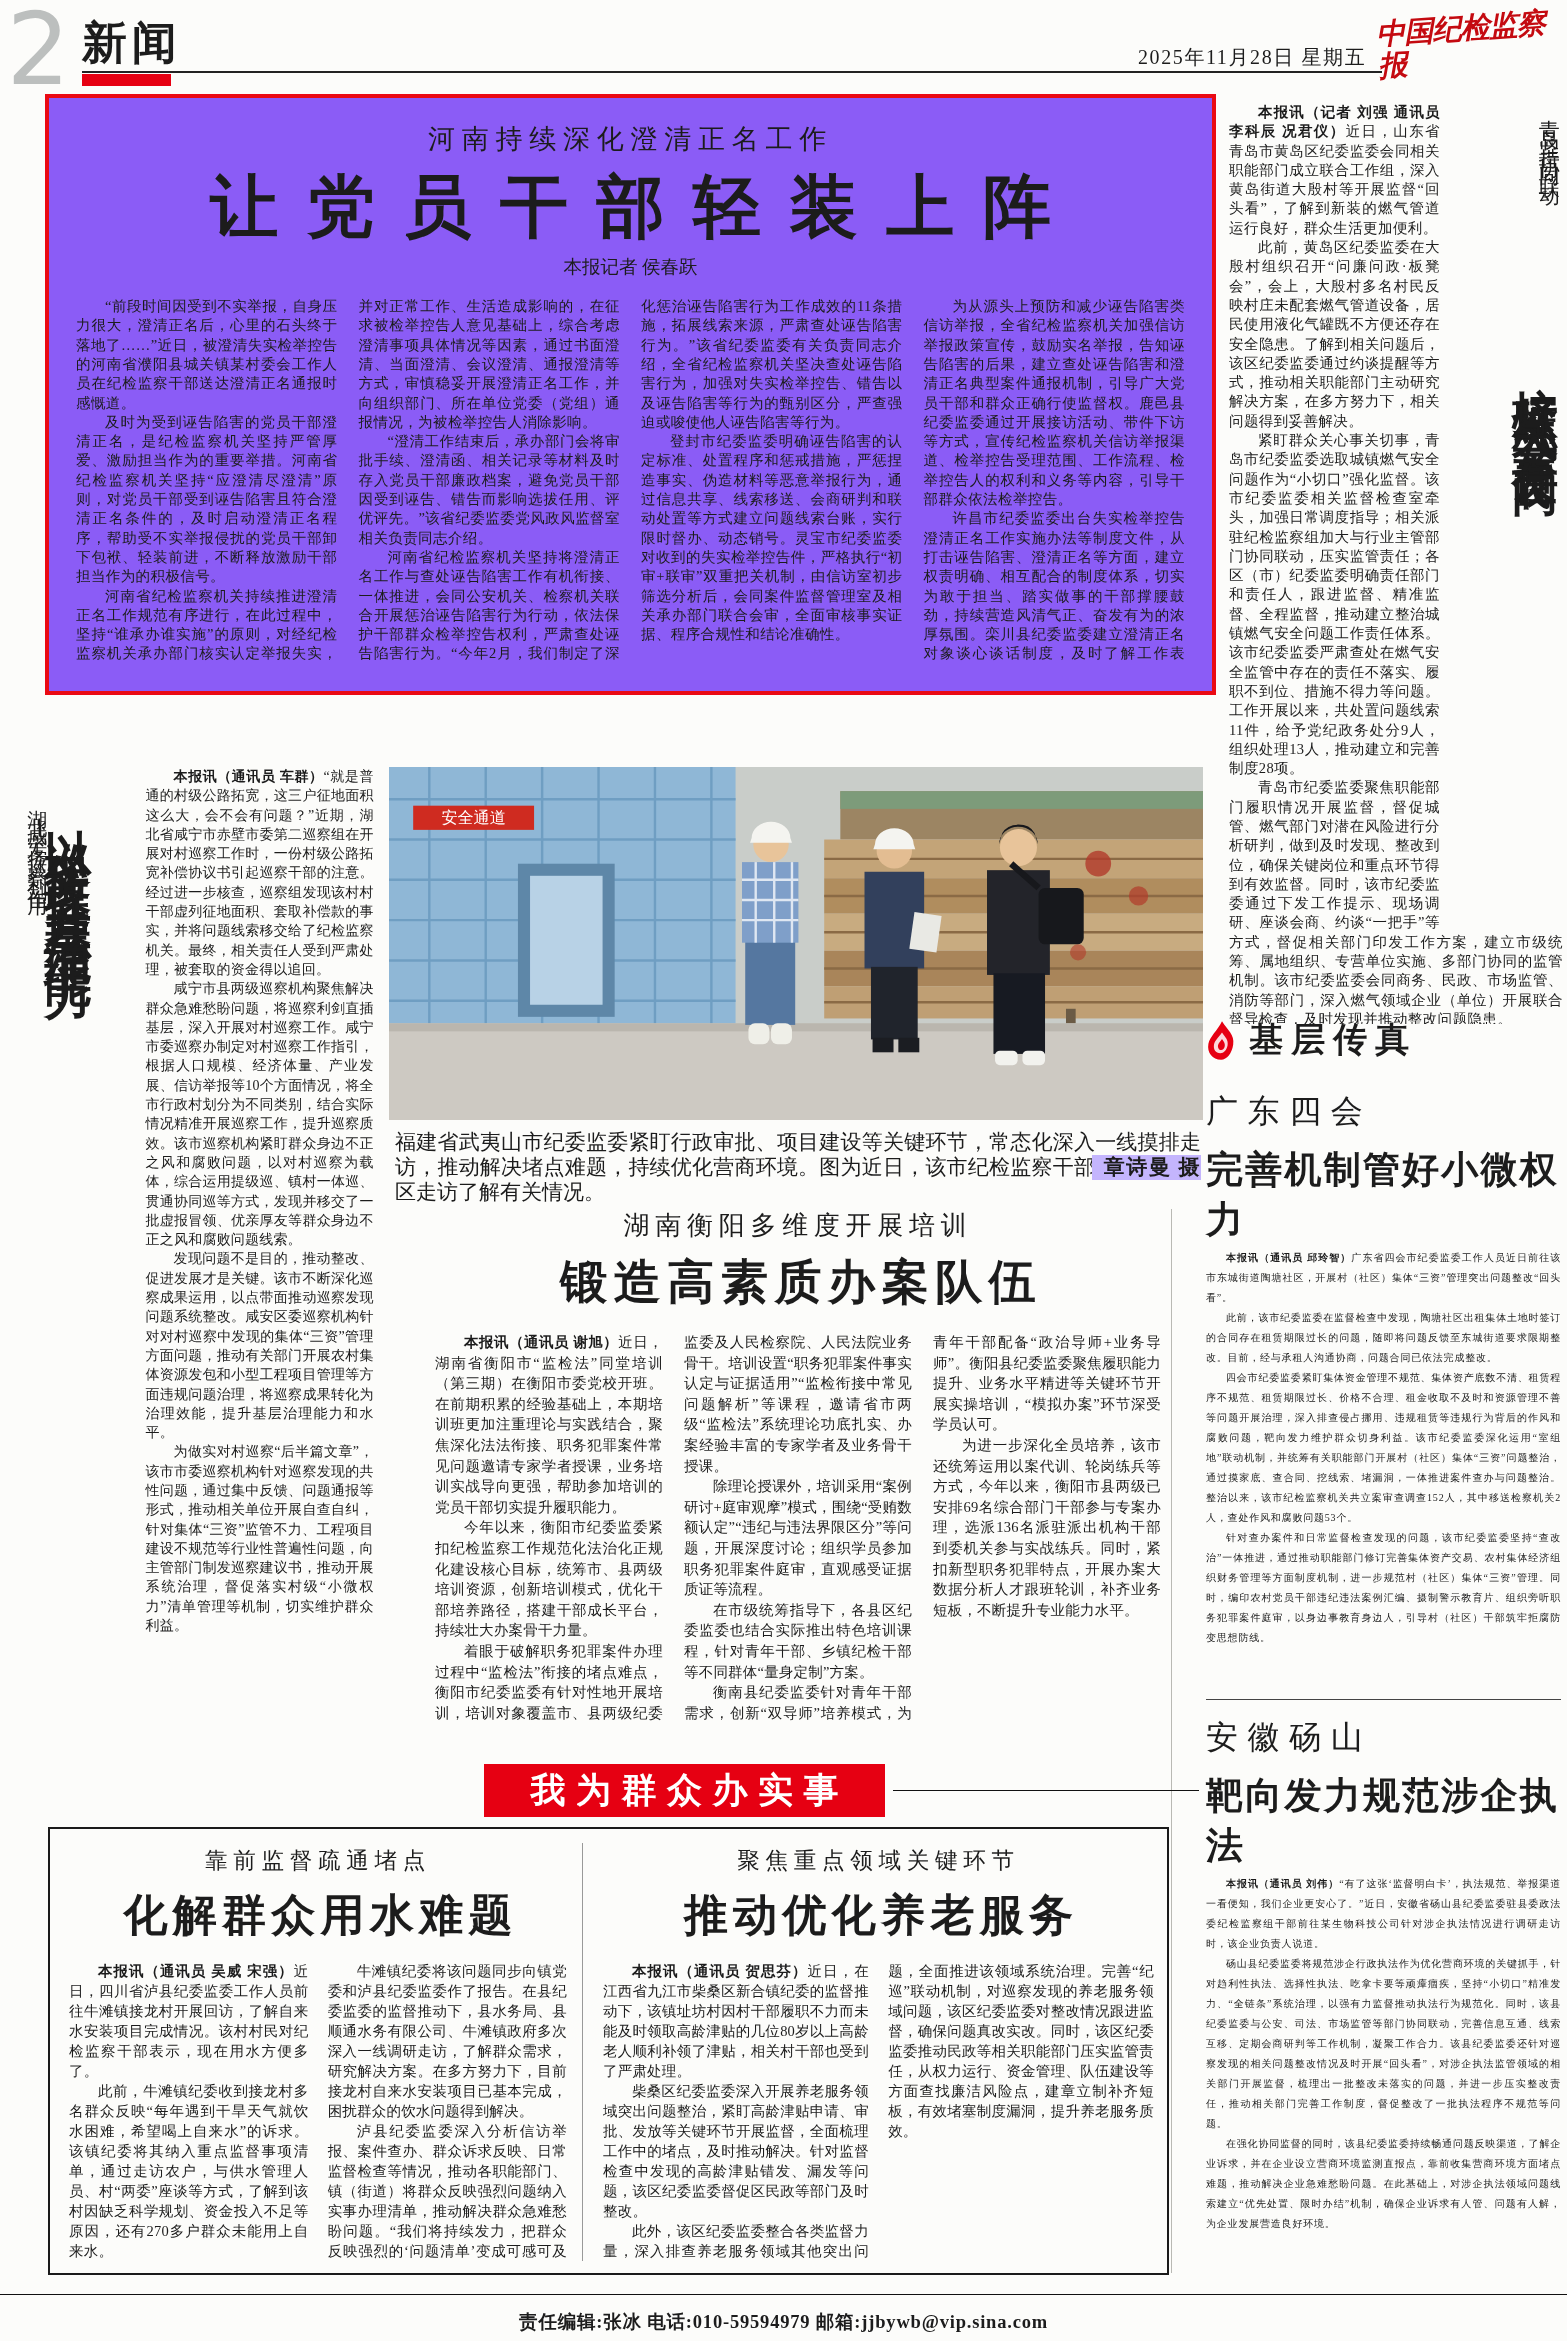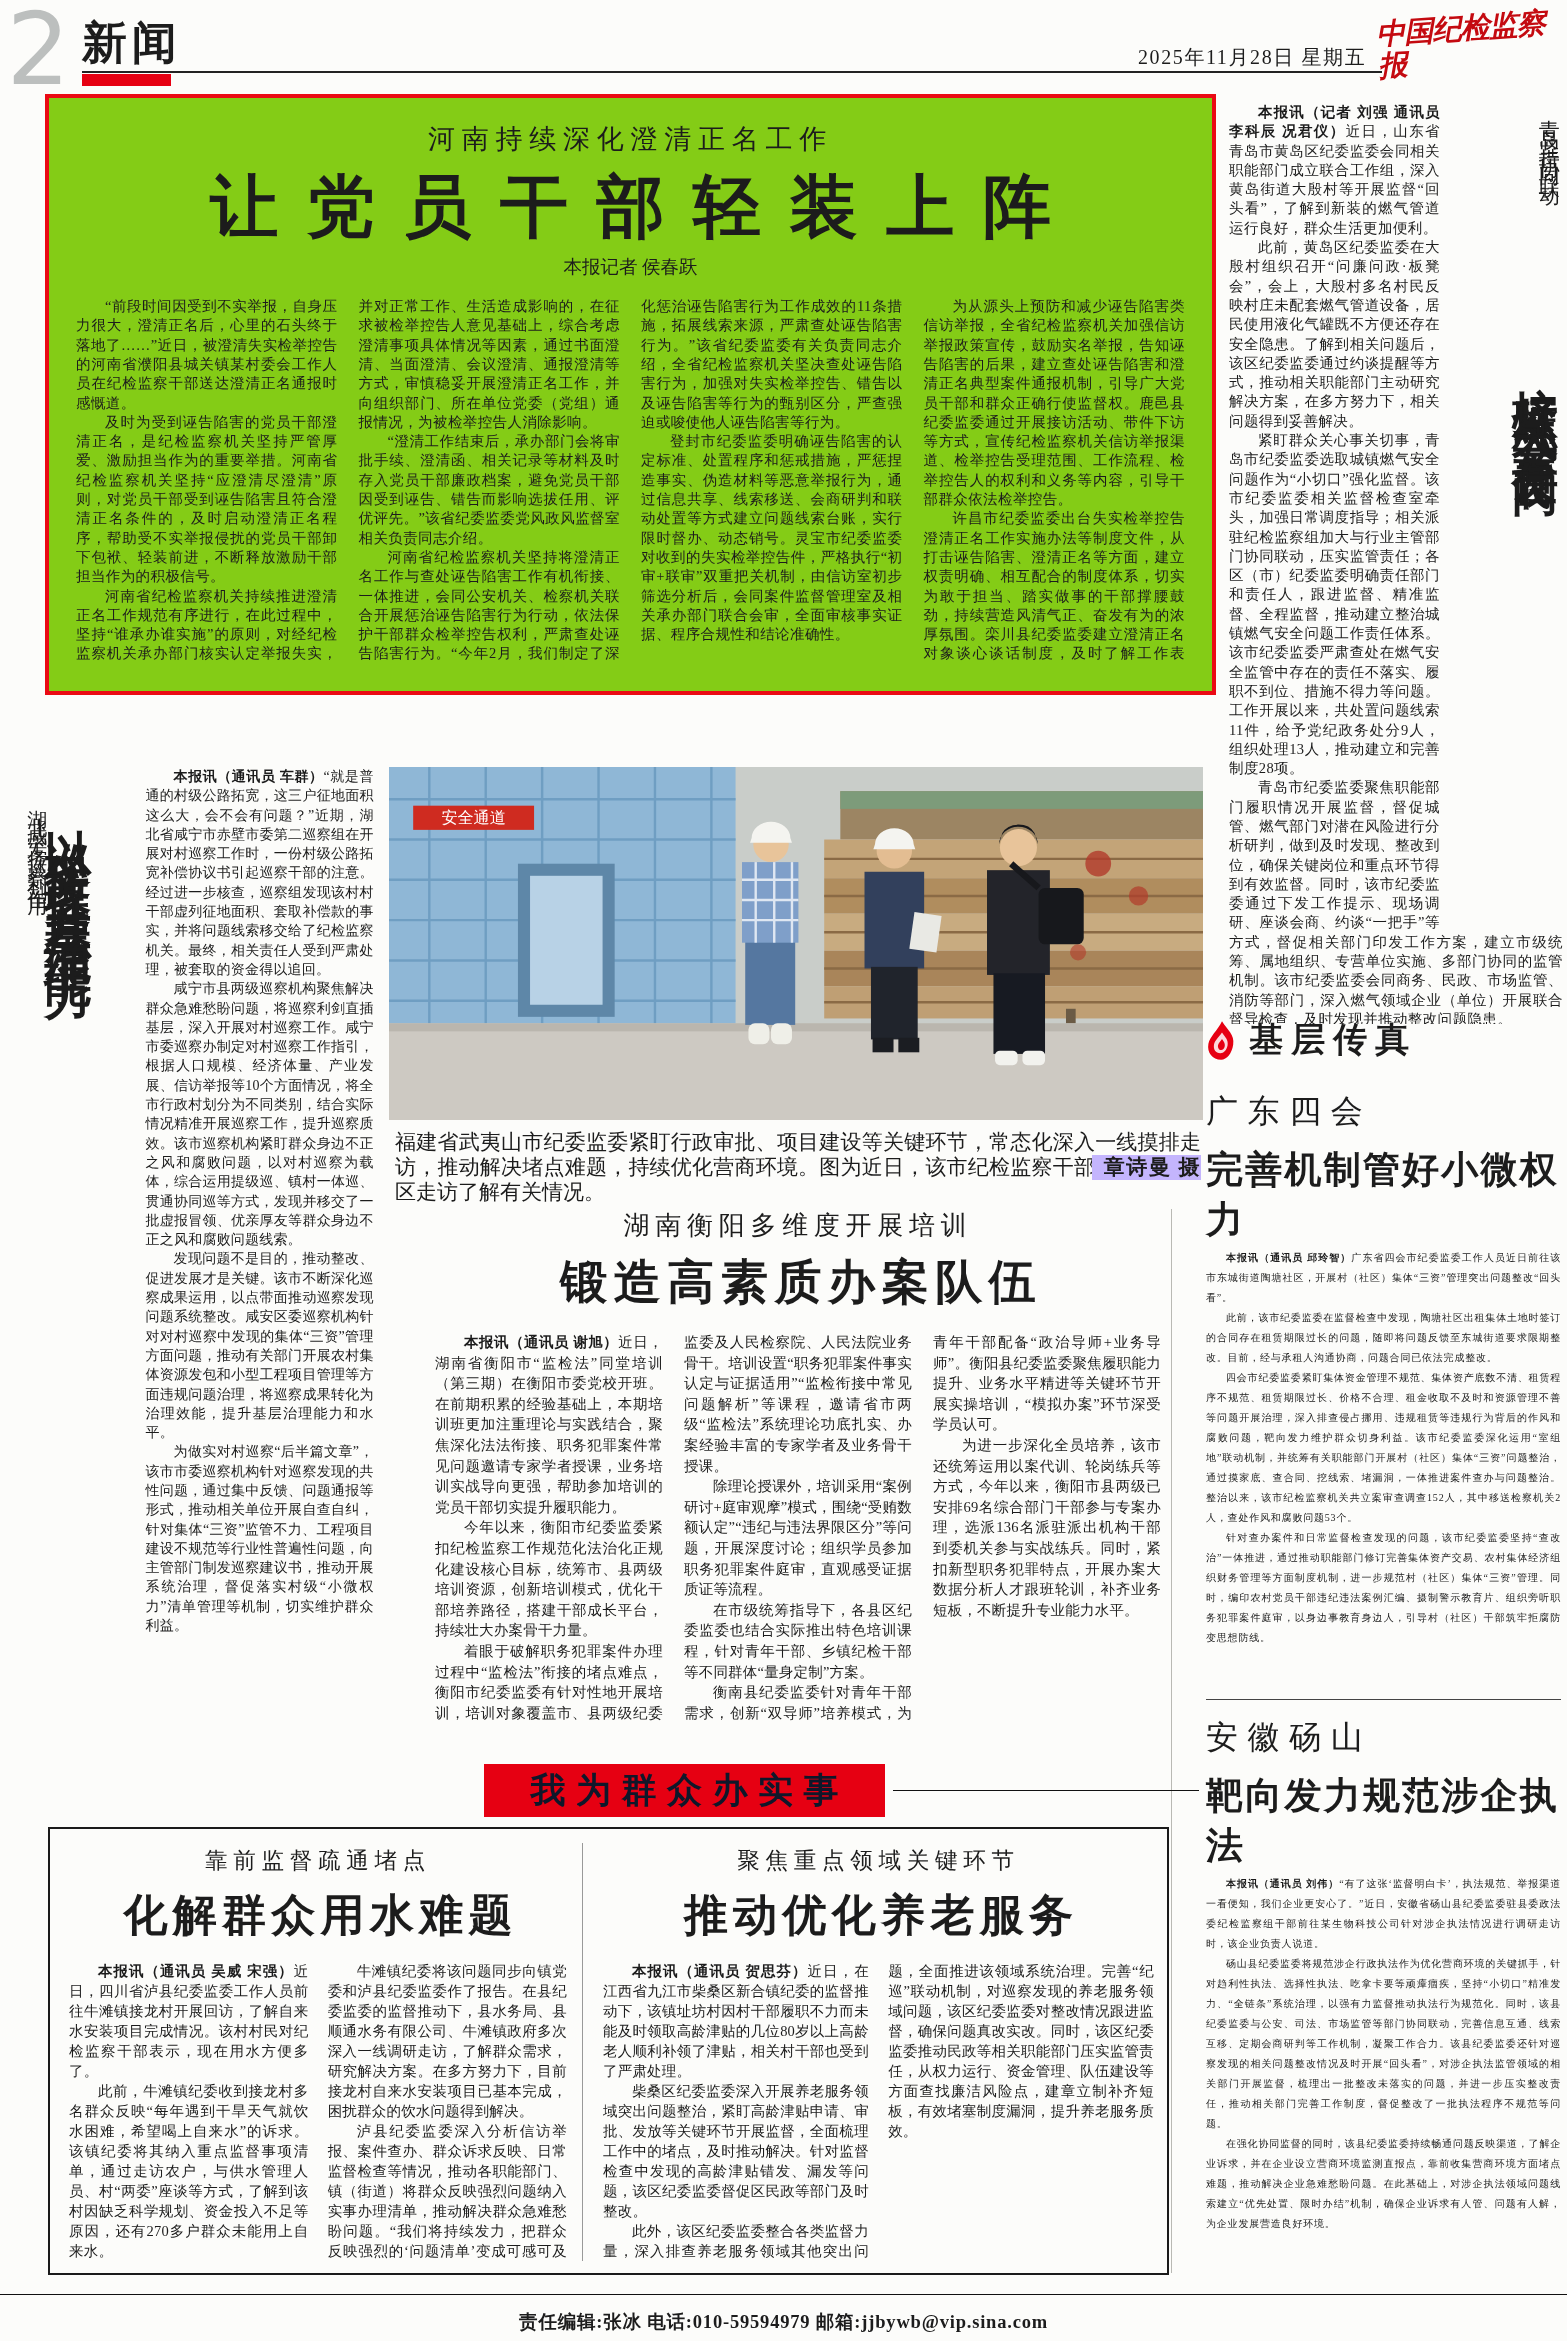--- a/index.html
+++ b/index.html
@@ -15,21 +15,21 @@
   .date-line{position:absolute;left:1138px;top:44px;font-size:20px;letter-spacing:1.6px;}
   .masthead{position:absolute;left:1377px;top:13px;font-size:29px;font-weight:bold;font-style:italic;
             color:#c40a10;transform:rotate(-4deg);letter-spacing:-0.8px;line-height:1.1;width:177px;}
   
   .kicker{font-size:26px;letter-spacing:.22em;text-align:center;}
   p.art{margin:0;text-indent:2em;text-align:justify;}
   .lead b{font-family:"Liberation Sans","DejaVu Sans",sans-serif;font-weight:bold;}
   .v-text{writing-mode:vertical-rl;}
   
   .main-box{position:absolute;left:45px;top:94px;width:1171px;height:601px;border:4.8px solid #ea0a14;
-            background:#84cc16;box-sizing:border-box;}
+            background:#8b5cf6;box-sizing:border-box;}
   .main-kicker{margin-top:22.6px;font-size:27px;letter-spacing:.25em;text-align:center;}
   .main-headline{margin-top:11.3px;font-size:68px;font-weight:bold;text-align:center;letter-spacing:.42em;
                  text-indent:.42em;line-height:1.15;}
   .main-byline{margin-top:8px;font-size:18.5px;text-align:center;}
   .main-body{margin:18px 27px 0 27px;height:379px;overflow:hidden;column-count:4;column-gap:21px;
              column-fill:auto;font-size:14.5px;line-height:19.3px;letter-spacing:0.4px;}
   
   .qingdao{position:absolute;left:1229px;top:103px;width:334px;height:921px;overflow:hidden;
            font-size:14.5px;line-height:19.3px;letter-spacing:0.4px;}
   .qd-head{float:right;width:123px;height:814px;display:flex;flex-direction:column;align-items:flex-end;}
@@ -57,21 +57,21 @@
   .jiceng-label{font-size:34px;font-weight:bold;letter-spacing:8px;}
   .sihui{position:absolute;left:1206px;top:1090px;width:355px;}
   .d-kicker{font-size:32px;letter-spacing:.3em;}
   .d-headline{margin-top:11.3px;font-size:37px;font-weight:bold;letter-spacing:.06em;}
   .d-body{margin-top:3px;font-size:10px;line-height:20px;letter-spacing:0.8px;overflow:hidden;}
   .sihui .d-body{height:468px;}
   .sep-rule{position:absolute;left:1206px;top:1699px;width:355px;height:0;border-top:1.2px solid #444;}
   .dangshan{position:absolute;left:1206px;top:1716px;width:355px;}
   .dangshan .d-body{height:451px;}
   
-  .banner{position:absolute;left:484px;top:1764px;width:401px;height:53px;background:#e60012;color:#0f172a;
+  .banner{position:absolute;left:484px;top:1764px;width:401px;height:53px;background:#e60012;color:#ffffff;
           display:flex;align-items:center;justify-content:center;font-size:35px;font-weight:bold;
           letter-spacing:.3em;text-indent:.3em;}
   .banner-rule{position:absolute;left:893px;top:1790px;width:306px;height:0;border-top:1.6px solid #111;}
   .bottom-box{position:absolute;left:48px;top:1827px;width:1121px;height:448px;border:2px solid #1a1a1a;
               box-sizing:border-box;}
   .box-divider{position:absolute;left:582px;top:1843px;height:418px;width:0;border-left:0.8px solid #999;}
   .water{position:absolute;left:69px;top:1845px;width:498px;}
   .w-kicker{font-size:22.6px;letter-spacing:.25em;text-align:center;}
   .w-headline{margin-top:9.7px;font-size:44px;font-weight:bold;text-align:center;letter-spacing:.12em;text-indent:.12em;}
   .w-body{margin-top:16px;height:306px;overflow:hidden;column-count:2;column-gap:19.3px;column-fill:auto;

